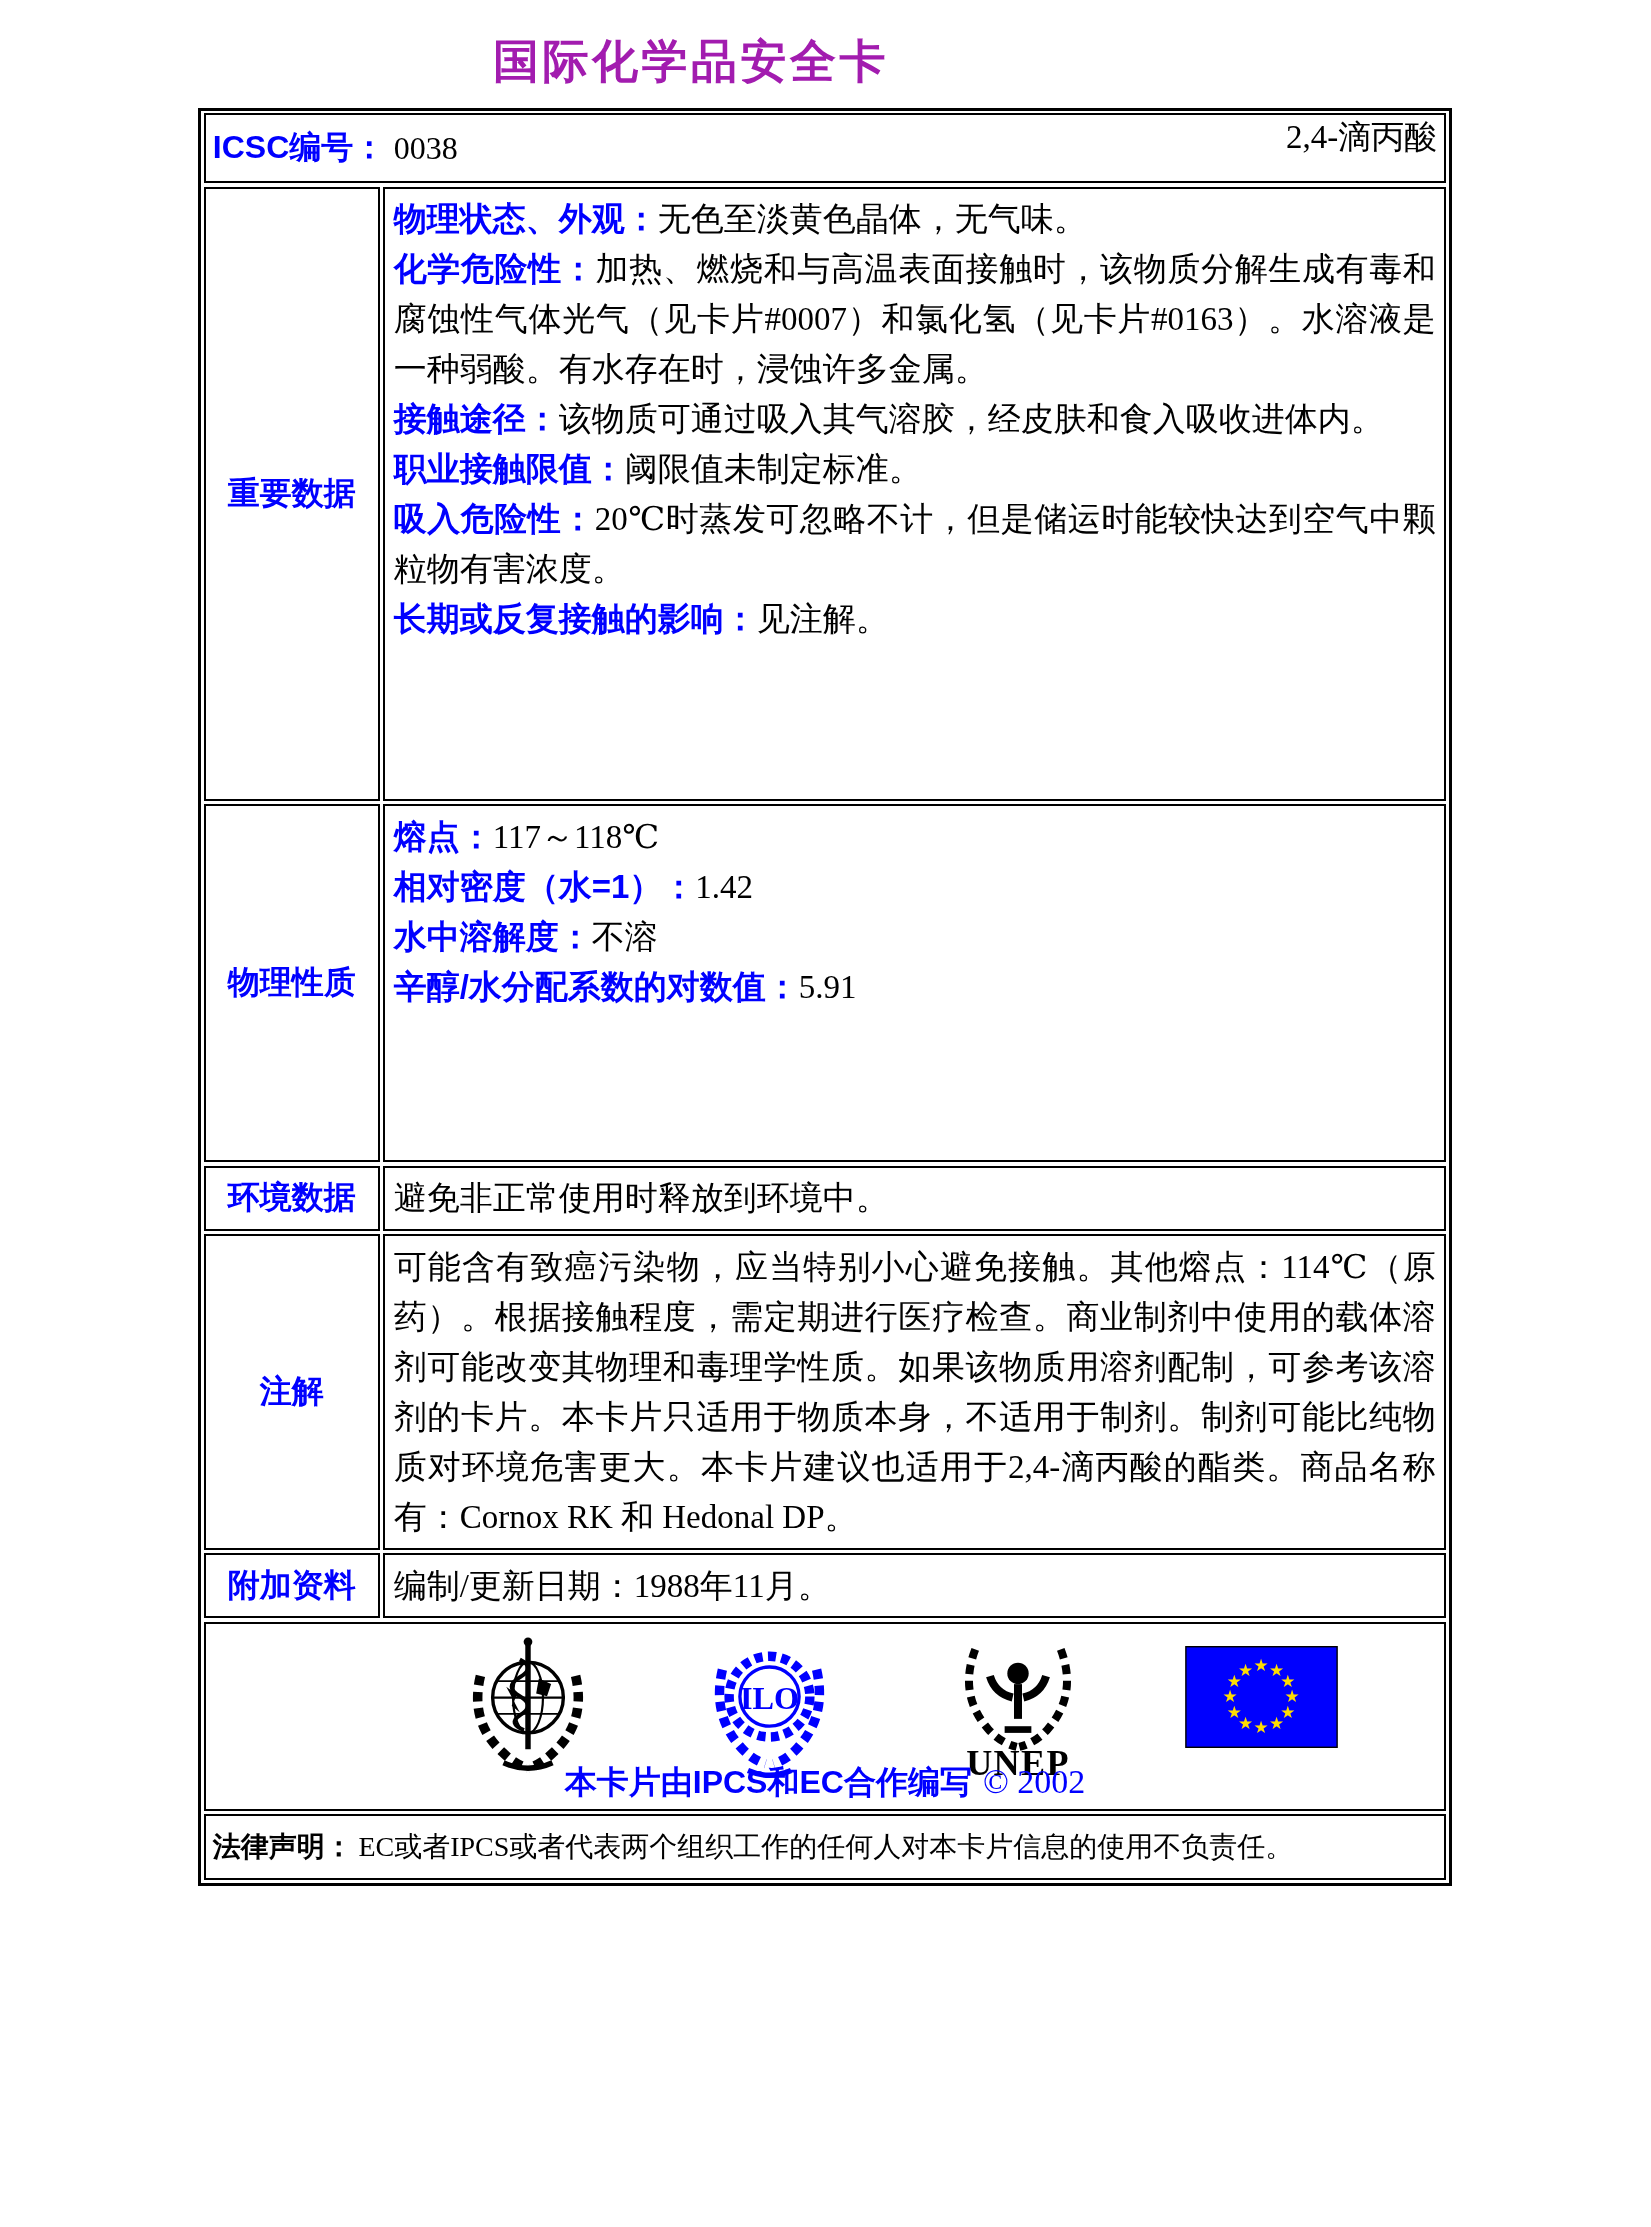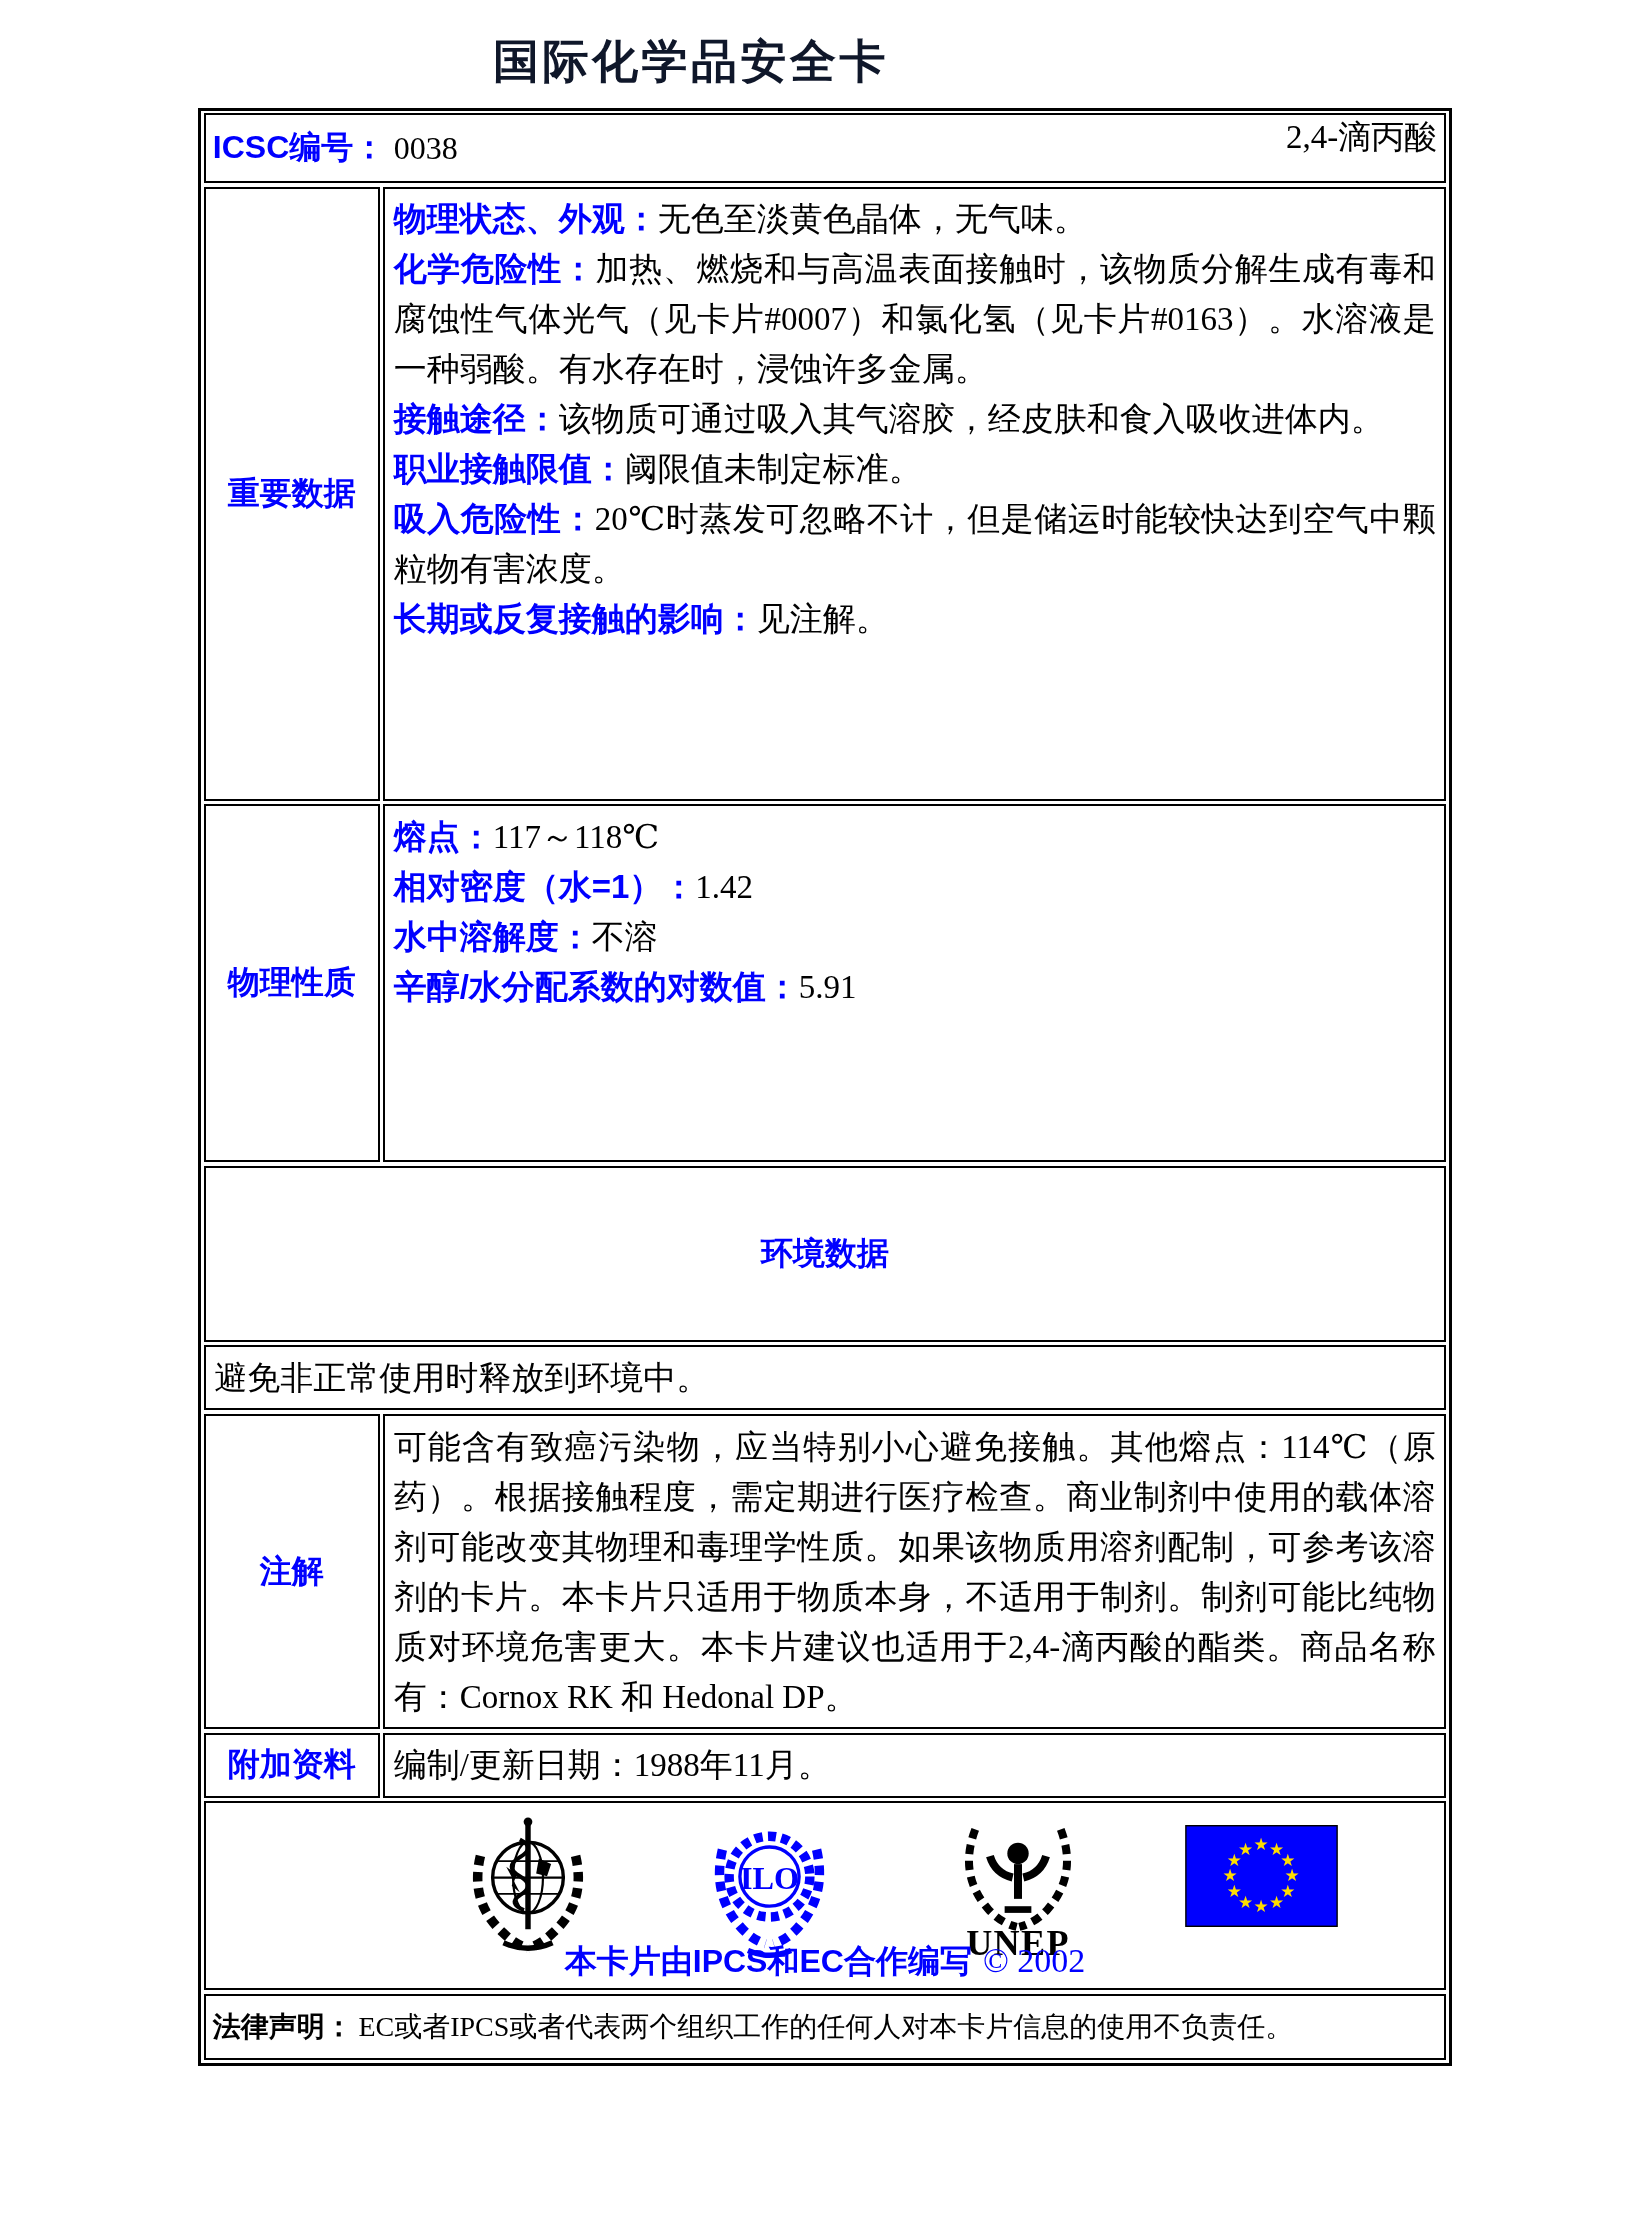--- a/index.html
+++ b/index.html
@@ -3,42 +3,42 @@
 <meta charset="utf-8">
 <style>
   html,body{margin:0;padding:0;}
   body{
     width:1651px;height:2227px;background:#ffffff;color:#000;
     font-family:"Liberation Sans","DejaVu Sans",sans-serif;
     position:relative;overflow:hidden;
   }
   .page-title{
     margin:35px 0 0 0;width:1382px;text-align:center;
-    font-size:46px;line-height:53px;font-weight:bold;color:#0f172a;letter-spacing:3.5px;
+    font-size:46px;line-height:53px;font-weight:bold;color:#a21caf;letter-spacing:3.5px;
   }
   .card{
     margin:19.5px 0 0 198px;width:1254px;box-sizing:border-box;
     border:3.5px solid #000;padding:2.8px;background:#fff;
   }
   .row{display:flex;gap:3.5px;margin-bottom:3.5px;}
   .row:last-child{margin-bottom:0;}
   .cell{border:2.8px solid #000;box-sizing:border-box;background:#fff;}
   .label-cell{
     flex:0 0 176px;display:flex;align-items:center;justify-content:center;
     color:#0000FF;font-weight:bold;font-size:32px;text-align:center;
   }
   .content-cell{flex:1;padding:5.6px 8.4px;font-size:33px;line-height:50px;}
   .content-cell p{margin:0;text-align:justify;}
   .serif,.txt{font-family:"Liberation Serif","DejaVu Serif",serif;font-weight:normal;}
   .lbl{color:#0000FF;font-weight:bold;font-family:"Liberation Sans","DejaVu Sans",sans-serif;}
   
   .r-header{min-height:70px;}
   .r-important{min-height:614px;}
   .r-physical{min-height:358px;}
-  .r-env{min-height:56px;flex-direction:column;}
+  .r-env{min-height:56px;}
   .r-notes{min-height:305px;}
   .r-add{min-height:54px;}
   .r-logos{min-height:189px;}
   .r-legal{min-height:65px;}
   .header-cell{
     flex:1;display:flex;justify-content:space-between;
     padding:0 7px;font-size:32px;
   }
   .header-cell .hdr-left{display:flex;align-items:center;}
   .header-cell .serif{margin-left:8.4px;}

